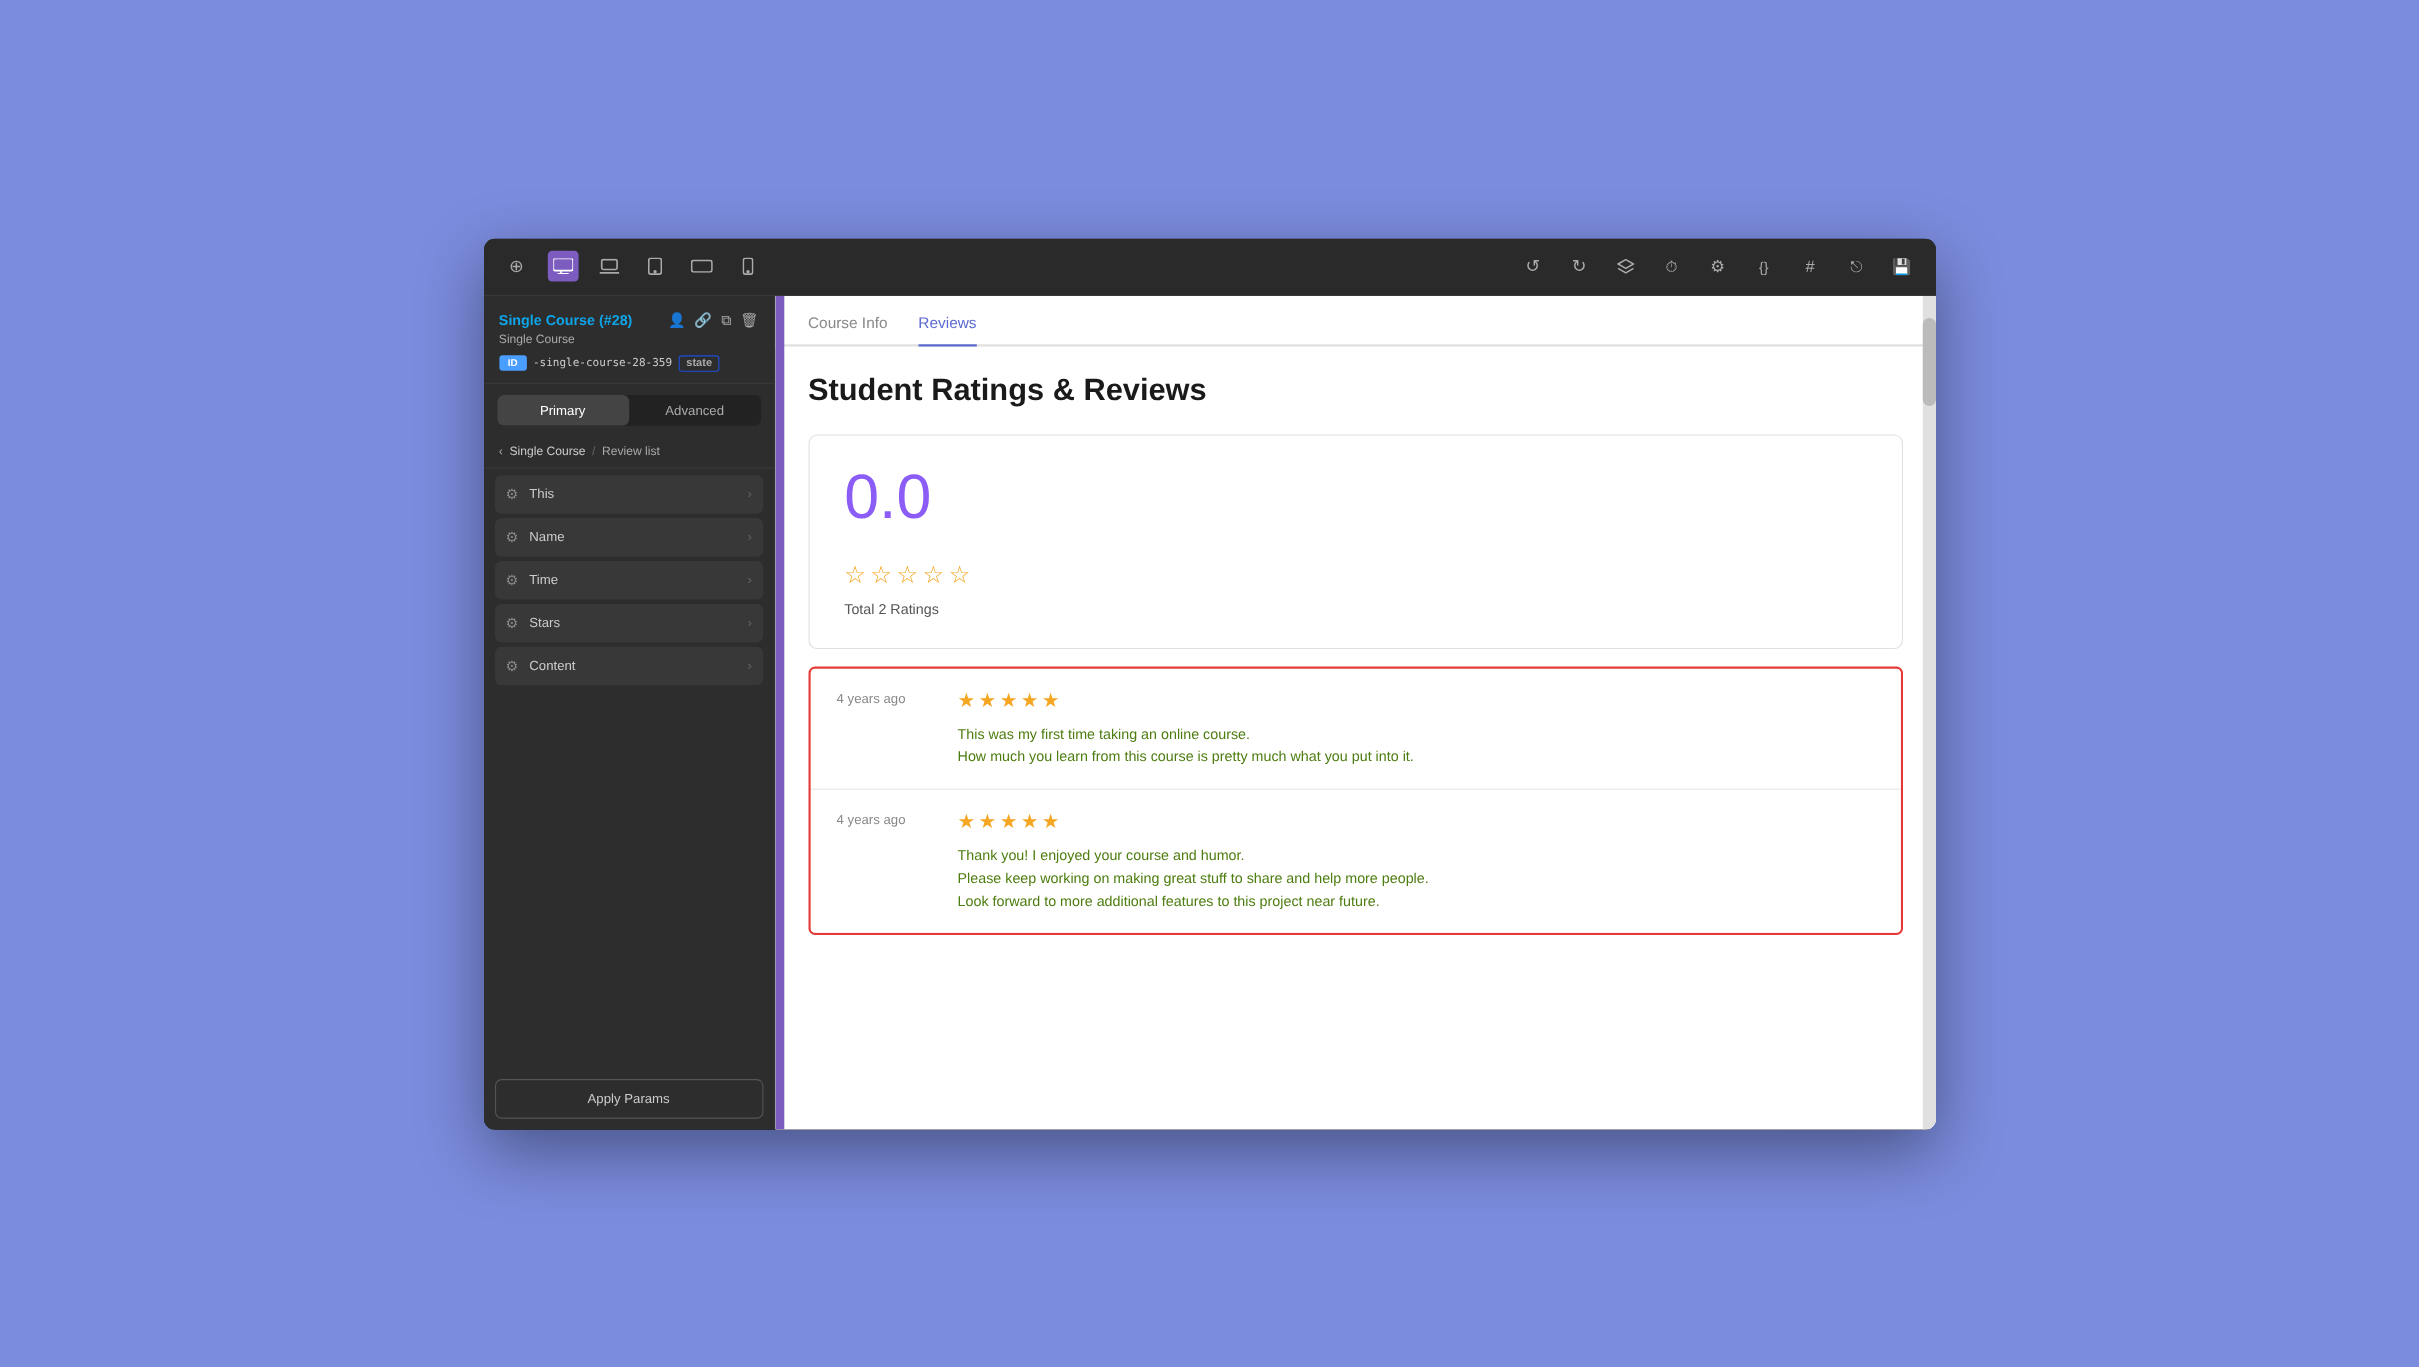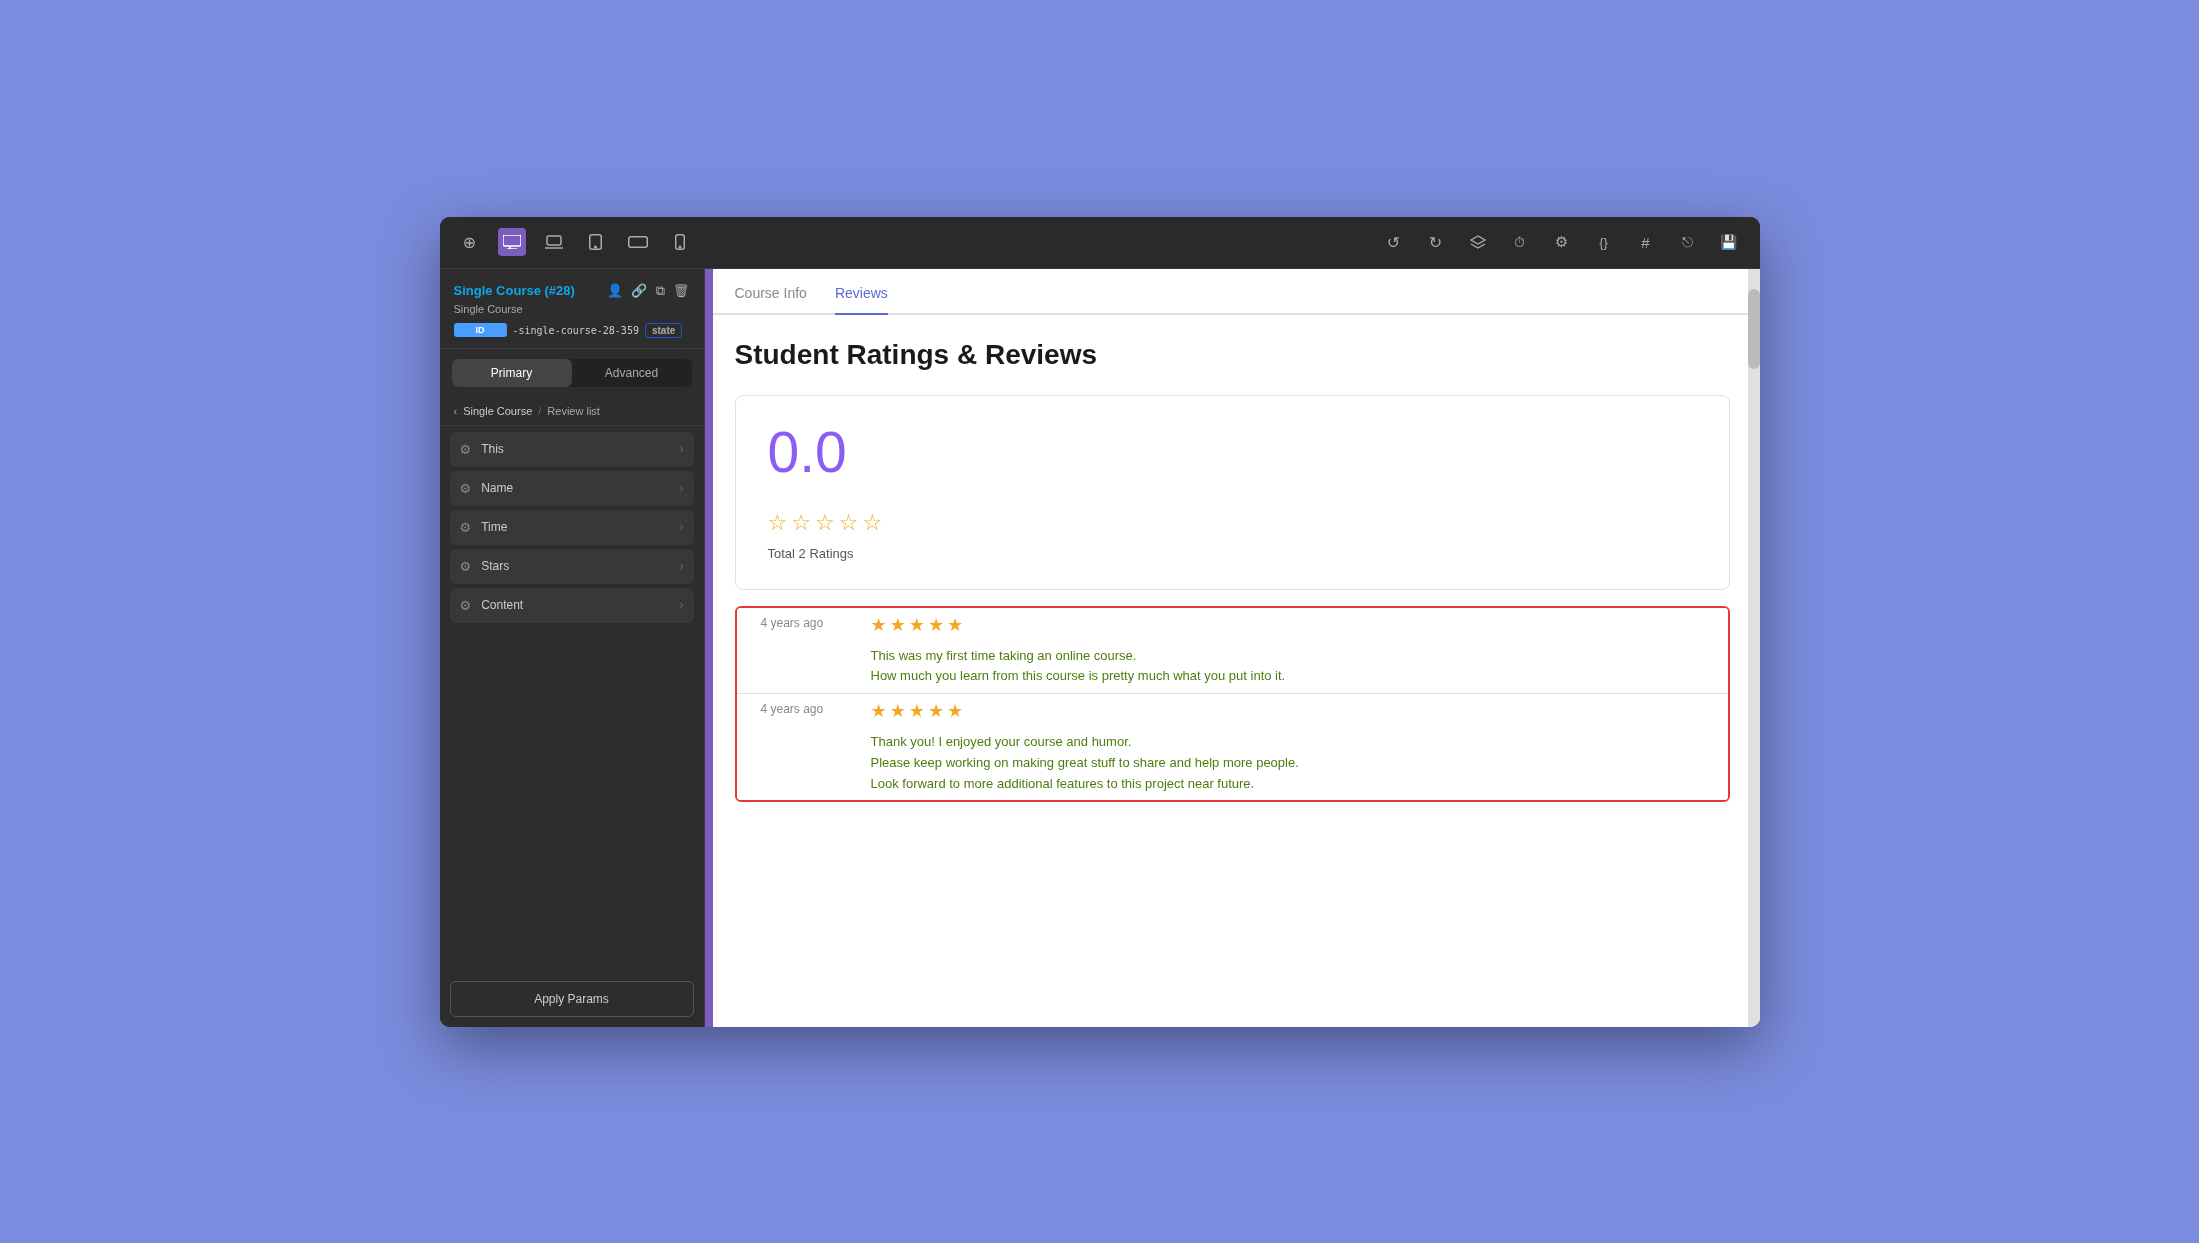--- a/index.html
+++ b/index.html
@@ -107,21 +107,21 @@
       display: flex;
       gap: 6px;
       margin-top: 8px;
       align-items: center;
     }
     .id-badge {
       background: #4a9eff;
       color: white;
       font-size: 9px;
       font-weight: 700;
-      padding: 2px 22px;
+      padding: 2px 8px;
       border-radius: 3px;
     }
     .id-value {
       color: #ccc;
       font-size: 10px;
       font-family: monospace;
     }
     .state-badge {
       color: #aaa;
       font-size: 10px;
@@ -311,21 +311,21 @@
     }
     
     .reviews-container {
       border: 2px solid #e53935;
       border-radius: 6px;
       overflow: hidden;
     }
     .review-item {
       display: flex;
       gap: 20px;
-      padding: 6px 24px;
+      padding: 18px 24px;
       background: white;
       border-bottom: 1px solid #e0e0e0;
     }
     .review-item:last-child {
       border-bottom: none;
     }
     .review-time {
       font-size: 12px;
       color: #888;
       min-width: 90px;

